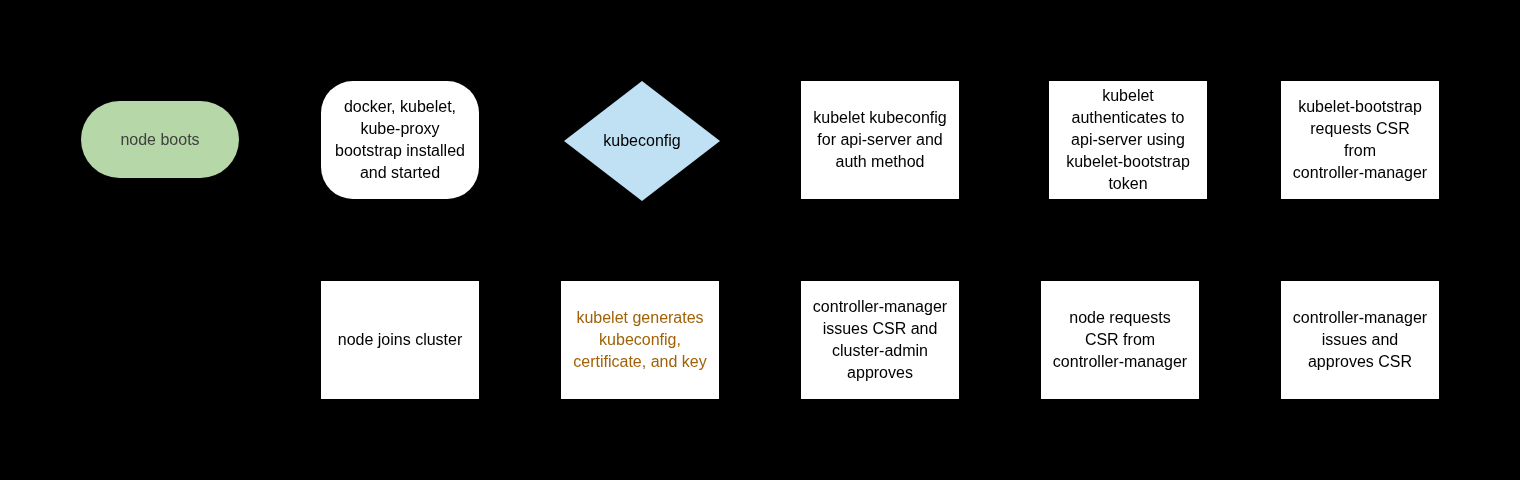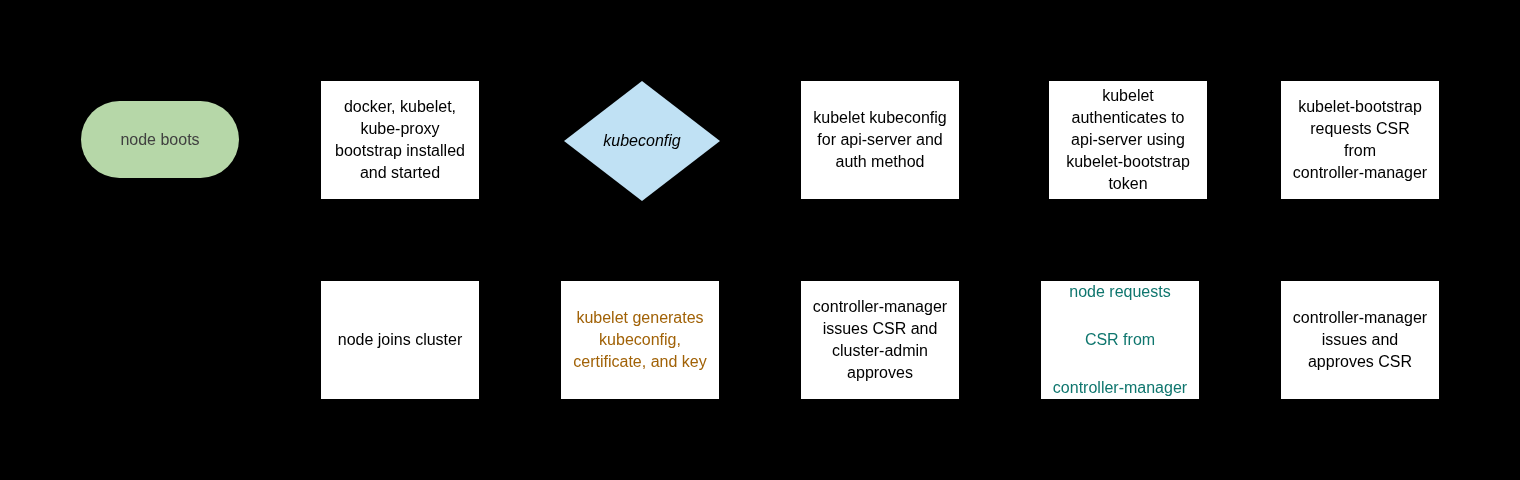--- a/index.html
+++ b/index.html
@@ -34,31 +34,30 @@
   }
   .terminal {
     width: 158px;
     height: 77px;
     border-radius: 39px;
   }
   .decision {
     width: 156px;
     height: 120px;
     clip-path: polygon(50% 0%, 100% 50%, 50% 100%, 0% 50%);
-    font-style: italic;
   }
 </style>
 </head>
 <body>
 
 <div class="canvas" style="background: rgb(0, 0, 0);">
     <div class="node terminal" style="color: #404040; background: rgb(182, 215, 168); left: 81px; top: 101px;">
       <div class="line">node boots</div>
     </div>
-    <div class="node process" style="color: rgb(0, 0, 0); background: rgb(255, 255, 255); left: 321px; top: 81px;">
+    <div class="node process" style="color: rgb(0, 0, 0); background: rgb(255, 255, 255); left: 321px; top: 81px; border-radius: 32px;">
       <div class="line">docker, kubelet,</div>
       <div class="line">kube-proxy</div>
       <div class="line">bootstrap installed</div>
       <div class="line">and started</div>
     </div>
     <div class="node decision" style="color: rgb(0, 0, 0); background: rgb(192, 225, 244); left: 564px; top: 81px;">
       <div class="line">kubeconfig</div>
     </div>
     <div class="node process" style="color: rgb(0, 0, 0); background: rgb(255, 255, 255); left: 801px; top: 81px;">
       <div class="line">kubelet kubeconfig</div>
@@ -85,21 +84,21 @@
       <div class="line">kubelet generates</div>
       <div class="line">kubeconfig,</div>
       <div class="line">certificate, and key</div>
     </div>
     <div class="node process" style="color: rgb(0, 0, 0); background: rgb(255, 255, 255); left: 801px; top: 281px;">
       <div class="line">controller-manager</div>
       <div class="line">issues CSR and</div>
       <div class="line">cluster-admin</div>
       <div class="line">approves</div>
     </div>
-    <div class="node process" style="color: #0f766e; background: rgb(255, 255, 255); left: 1041px; top: 281px; justify-content: space-between;">
+    <div class="node process" style="color: #000000; background: rgb(255, 255, 255); left: 1041px; top: 281px;">
       <div class="line">node requests</div>
       <div class="line">CSR from</div>
       <div class="line">controller-manager</div>
     </div>
     <div class="node process" style="color: rgb(0, 0, 0); background: rgb(255, 255, 255); left: 1281px; top: 281px;">
       <div class="line">controller-manager</div>
       <div class="line">issues and</div>
       <div class="line">approves CSR</div>
     </div>
   </div>

